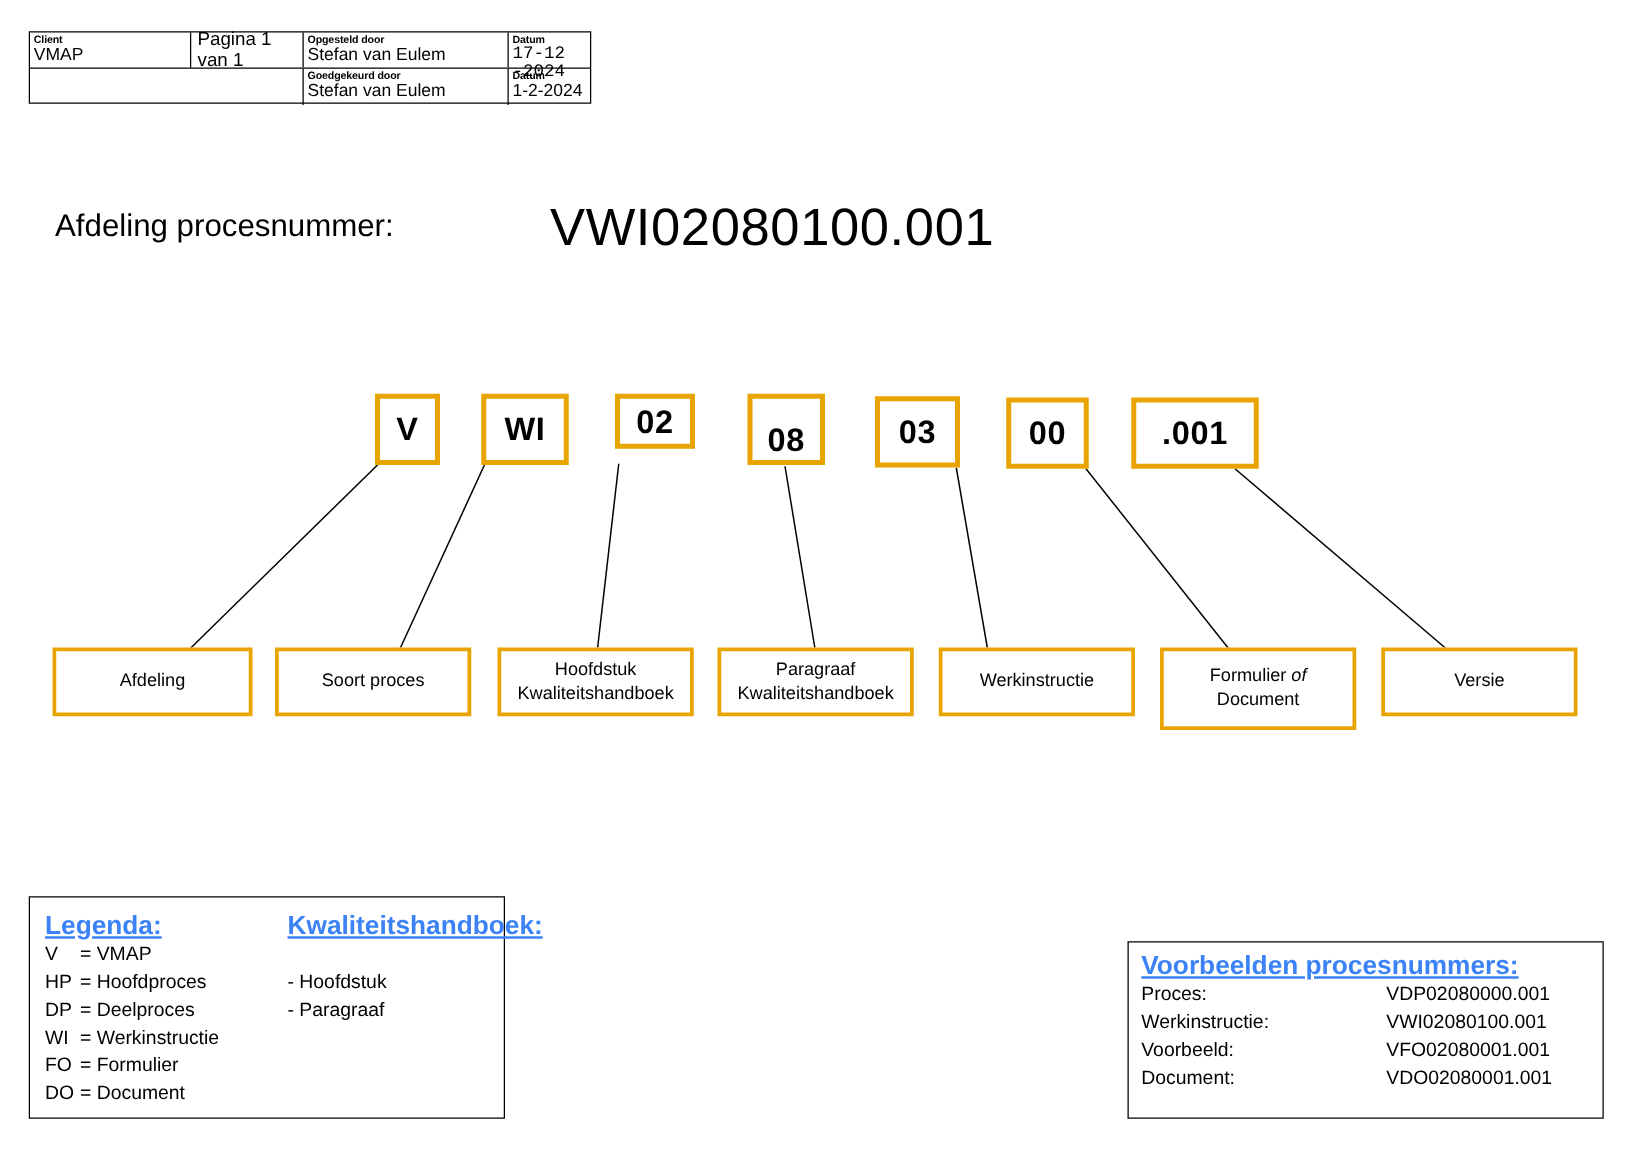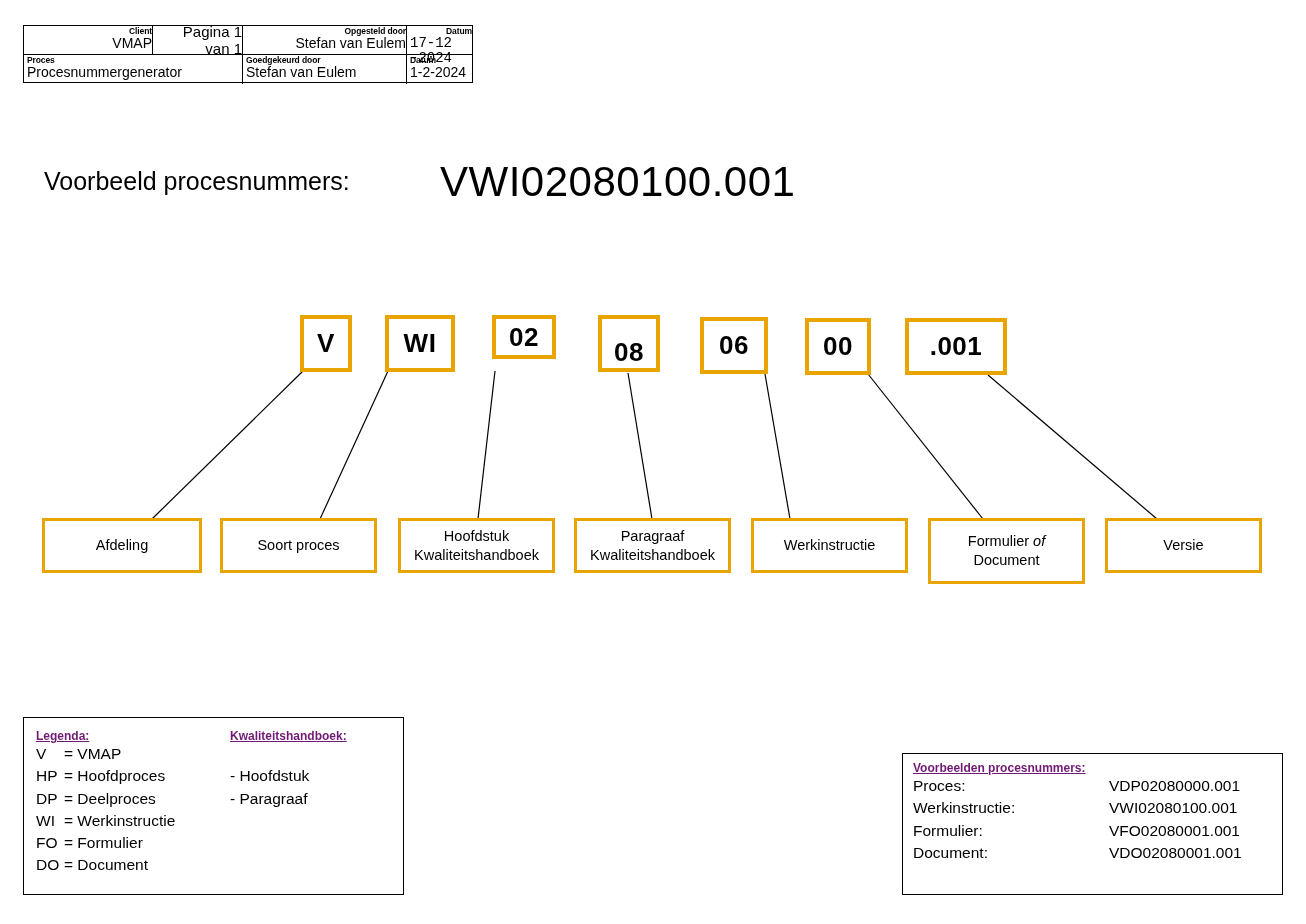--- a/index.html
+++ b/index.html
@@ -26,21 +26,21 @@
     border: 1.5px solid #000;
     box-sizing: border-box;
   }
   .meta-row {
     position: absolute;
     left: 0;
     width: 100%;
     height: 29px;
     box-sizing: border-box;
   }
-  #meta-row-1 { top: 0; border-bottom: 1.5px solid #000; text-align: right; }
+  #meta-row-1 { top: 0; border-bottom: 1.5px solid #000; }
   #meta-row-2 { top: 29px; }
 
   .meta-cell {
     position: absolute;
     top: 0;
     height: 100%;
     box-sizing: border-box;
     overflow: visible;
   }
   .meta-label {
@@ -156,24 +156,24 @@
     position: absolute;
     left: 23px;
     top: 717px;
     width: 381px;
     height: 178px;
     border: 1.5px solid #000;
     box-sizing: border-box;
     background: #fff;
   }
   .panel-heading {
-    color: #701a75;
+    color: #3b82f6;
     font-weight: bold;
     text-decoration: underline;
-    font-size: 12px;
+    font-size: 21px;
     white-space: nowrap;
   }
   #legend-col-left {
     position: absolute;
     left: 12px;
     top: 11px;
     width: 200px;
   }
   #legend-col-right {
     position: absolute;
@@ -234,37 +234,33 @@
     <div class="meta-cell" id="cell-opgesteld">
       <span class="meta-label">Opgesteld door</span>
       <span class="meta-value">Stefan van Eulem</span>
     </div>
     <div class="meta-cell" id="cell-datum-1">
       <span class="meta-label">Datum</span>
       <span class="meta-value-wrap">17-12-2024</span>
     </div>
   </div>
   <div class="meta-row" id="meta-row-2">
-    <div class="meta-cell" id="cell-proces">
-      <span class="meta-label">Proces</span>
-      <span class="meta-value">Procesnummergenerator</span>
-    </div>
     <div class="meta-cell" id="cell-goedgekeurd">
       <span class="meta-label">Goedgekeurd door</span>
       <span class="meta-value">Stefan van Eulem</span>
     </div>
     <div class="meta-cell" id="cell-datum-2">
       <span class="meta-label">Datum</span>
       <span class="meta-value">1-2-2024</span>
     </div>
   </div>
 </div>
 
 <div id="example-line">
-  <span id="example-label">Voorbeeld procesnummers:</span>
+  <span id="example-label">Afdeling procesnummer:</span>
   <span id="example-value">VWI02080100.001</span>
 </div>
 
 <div id="diagram">
   <svg id="connector-svg" viewBox="0 0 1306 924" xmlns="http://www.w3.org/2000/svg">
       <line x1="303" y1="371" x2="152" y2="519" stroke="#000000" stroke-width="1.2"></line>
       <line x1="388" y1="371" x2="320" y2="519" stroke="#000000" stroke-width="1.2"></line>
       <line x1="495" y1="371" x2="478" y2="519" stroke="#000000" stroke-width="1.2"></line>
       <line x1="628" y1="373" x2="652" y2="519" stroke="#000000" stroke-width="1.2"></line>
       <line x1="765" y1="374" x2="790" y2="519" stroke="#000000" stroke-width="1.2"></line>
@@ -277,21 +273,21 @@
     <div class="seg-box" style="left: 385px; top: 315px; width: 70px; height: 57px; border-color: rgb(232, 164, 0);">
       <span>WI</span>
     </div>
     <div class="seg-box" style="left: 492px; top: 315px; width: 64px; height: 44px; border-color: rgb(232, 164, 0);">
       <span>02</span>
     </div>
     <div class="seg-box" style="left: 598px; top: 315px; width: 62px; height: 57px; border-color: rgb(232, 164, 0); align-items: flex-end;">
       <span>08</span>
     </div>
     <div class="seg-box" style="left: 700px; top: 317px; width: 68px; height: 57px; border-color: rgb(232, 164, 0);">
-      <span>06</span>
+      <span>03</span>
     </div>
     <div class="seg-box" style="left: 805px; top: 318px; width: 66px; height: 57px; border-color: rgb(232, 164, 0);">
       <span>00</span>
     </div>
     <div class="seg-box" style="left: 905px; top: 318px; width: 102px; height: 57px; border-color: rgb(232, 164, 0);">
       <span>.001</span>
     </div>
     <div class="label-box" style="left: 42px; top: 518px; width: 160px; height: 55px; border-color: rgb(232, 164, 0);">
       <div>
         <div>Afdeling</div>
@@ -360,21 +356,21 @@
     <div id="examples-rows">
         <div class="example-row">
           <span class="ex-name">Proces:</span>
           <span class="ex-num">VDP02080000.001</span>
         </div>
         <div class="example-row">
           <span class="ex-name">Werkinstructie:</span>
           <span class="ex-num">VWI02080100.001</span>
         </div>
         <div class="example-row">
-          <span class="ex-name">Formulier:</span>
+          <span class="ex-name">Voorbeeld:</span>
           <span class="ex-num">VFO02080001.001</span>
         </div>
         <div class="example-row">
           <span class="ex-name">Document:</span>
           <span class="ex-num">VDO02080001.001</span>
         </div>
       </div>
   </div>
 </div>
 

